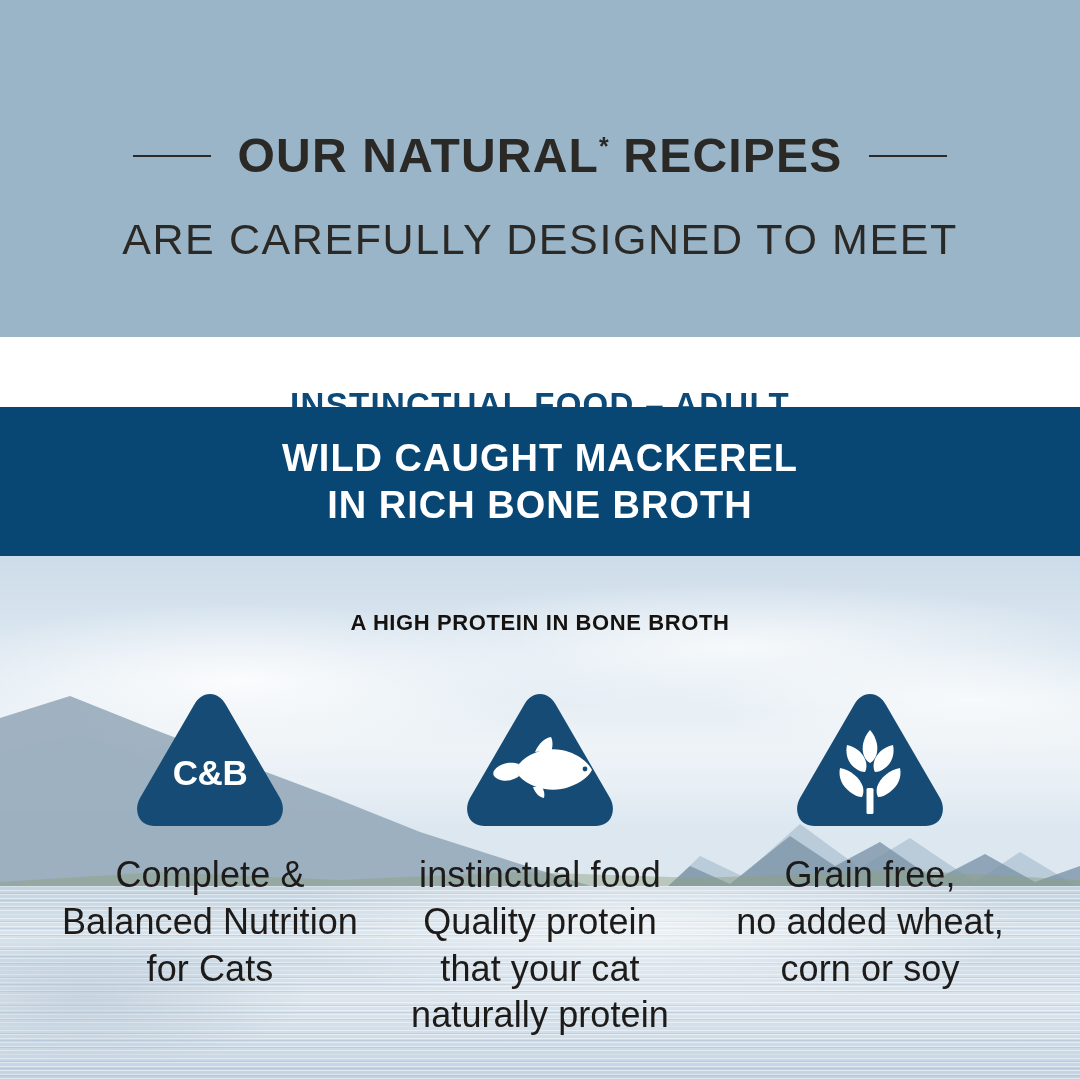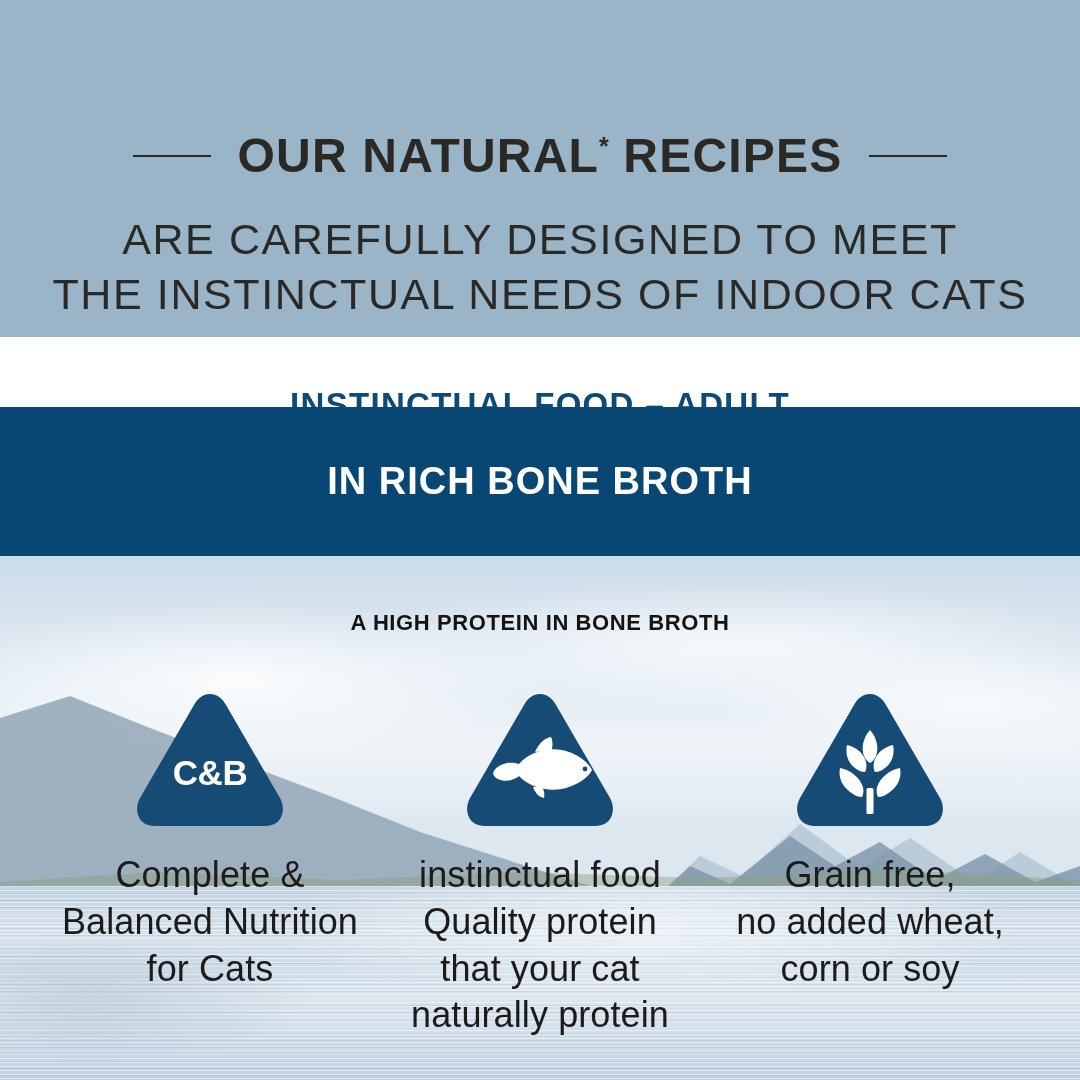--- a/index.html
+++ b/index.html
@@ -247,30 +247,30 @@
   <div class="band-top">
     <div class="headline-row">
       <div class="rule"></div>
       <div class="headline"><span>OUR NATURAL</span><sup>*</sup>
         <span>RECIPES</span></div>
       <div class="rule"></div>
     </div>
 
     <div class="subhead">
       <div>ARE CAREFULLY DESIGNED TO MEET</div>
-      <div>THE INSTINCTUAL NEEDS OF INDOOR CATS</div>
     </div>
   </div>
 
   <div class="band-white">
     <div class="band-white-text">INSTINCTUAL FOOD – ADULT</div>
   </div>
 
   <div class="band-navy">
     <div class="band-navy-text">
+      <div>WILD CAUGHT MACKEREL</div>
       <div>IN RICH BONE BROTH</div>
     </div>
   </div>
 
   <div class="photo">
     <div class="sky-haze"></div>
 
     <div class="ridge" style="top:208px;height:150px;">
       <svg viewBox="0 0 1080 150" preserveAspectRatio="none">
         <path d="M640,150 L700,92 L742,112 L800,60 L860,104 L910,74 L975,118 L1020,88 L1080,124 L1080,150 Z" fill="#9fb4c6" opacity=".55"></path>

